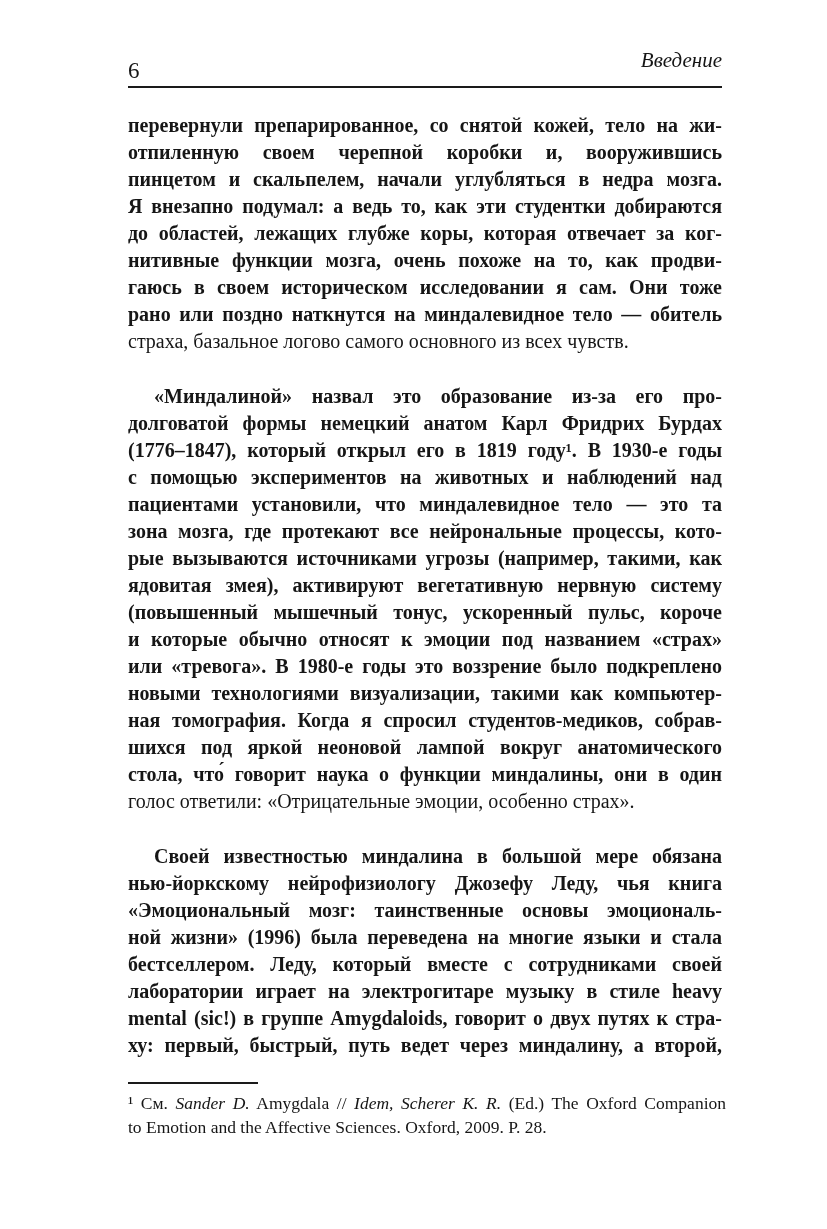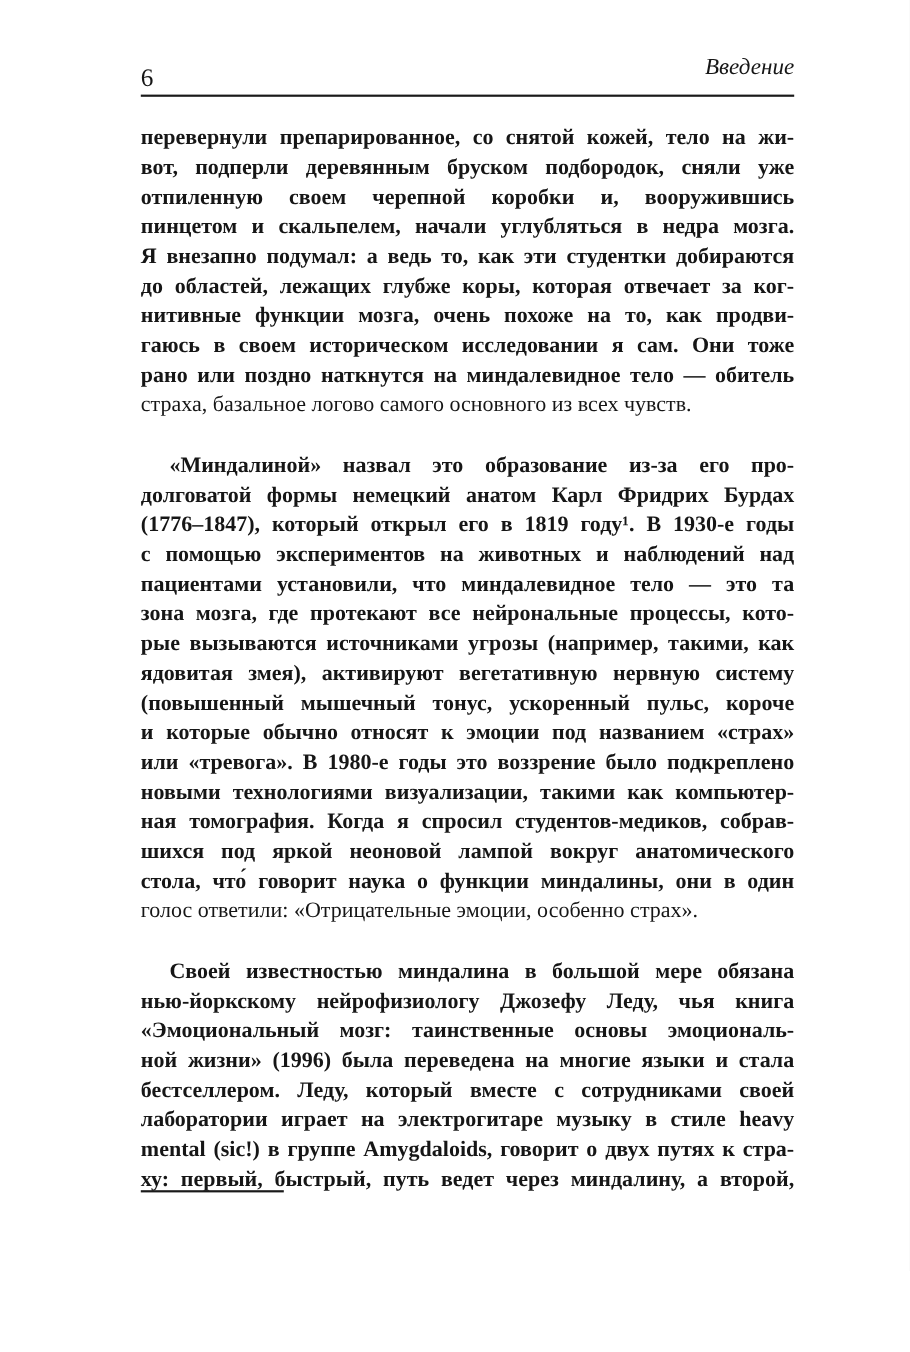--- a/index.html
+++ b/index.html
@@ -92,21 +92,20 @@
 <div class="page">
 
   <div class="page-header">
     <span class="page-number">6</span>
     <span class="running-title">Введение</span>
   </div>
 
   <div class="body-text">
       <div class="para">
         <div class="line just">перевернули препарированное, со снятой кожей, тело на жи-</div>
-        <div class="line just">вот, подперли деревянным бруском подбородок, сняли уже</div>
         <div class="line just">отпиленную своем черепной коробки и, вооружившись</div>
         <div class="line just">пинцетом и скальпелем, начали углубляться в недра мозга.</div>
         <div class="line just">Я внезапно подумал: а ведь то, как эти студентки добираются</div>
         <div class="line just">до областей, лежащих глубже коры, которая отвечает за ког-</div>
         <div class="line just">нитивные функции мозга, очень похоже на то, как продви-</div>
         <div class="line just">гаюсь в своем историческом исследовании я сам. Они тоже</div>
         <div class="line just">рано или поздно наткнутся на миндалевидное тело — обитель</div>
         <div class="line">страха, базальное логово самого основного из всех чувств.</div>
       </div>
       <div class="para indent">
@@ -134,15 +133,19 @@
         <div class="line just">ной жизни» (1996) была переведена на многие языки и стала</div>
         <div class="line just">бестселлером. Леду, который вместе с сотрудниками своей</div>
         <div class="line just">лаборатории играет на электрогитаре музыку в стиле heavy</div>
         <div class="line just">mental (sic!) в группе Amygdaloids, говорит о двух путях к стра-</div>
         <div class="line just">ху: первый, быстрый, путь ведет через миндалину, а второй,</div>
       </div>
     </div>
 
   <div class="footnote">
     <div class="footnote-separator"></div>
+    <div>
+        <div class="fn-line just"><span>¹ См. </span><span class="it">Sander D.</span><span> Amygdala // </span><span class="it">Idem, Scherer K. R.</span><span> (Ed.) The Oxford Companion</span></div>
+        <div class="fn-line"><span>to Emotion and the Affective Sciences. Oxford, 2009. P. 28.</span></div>
+      </div>
   </div>
 
 </div>
 
 </body></html>

